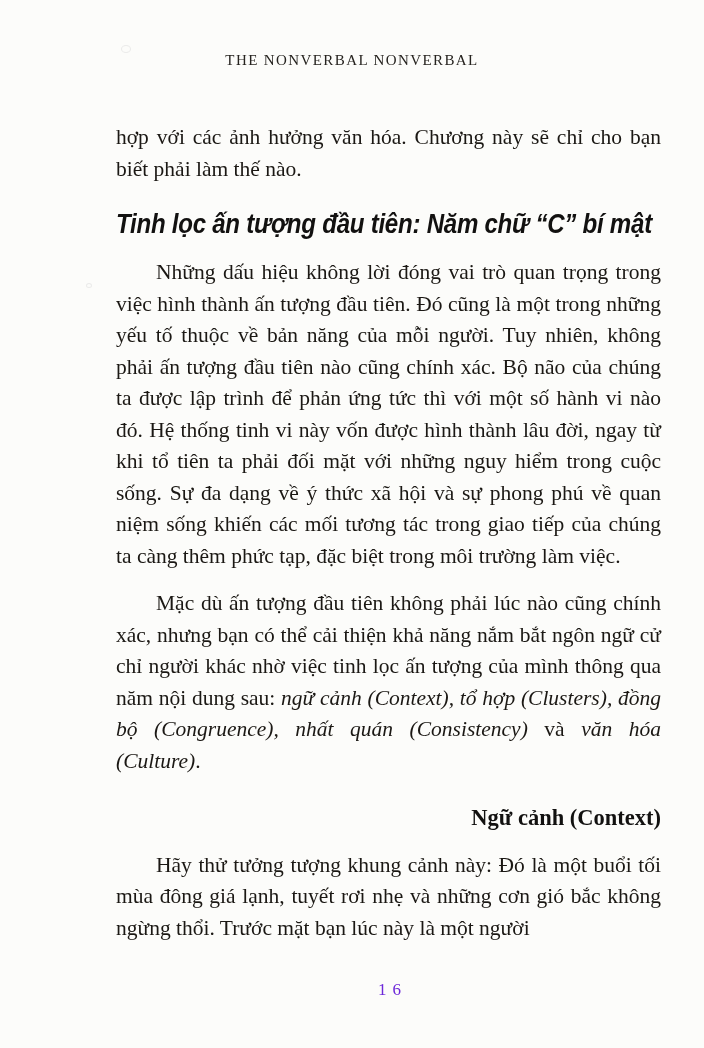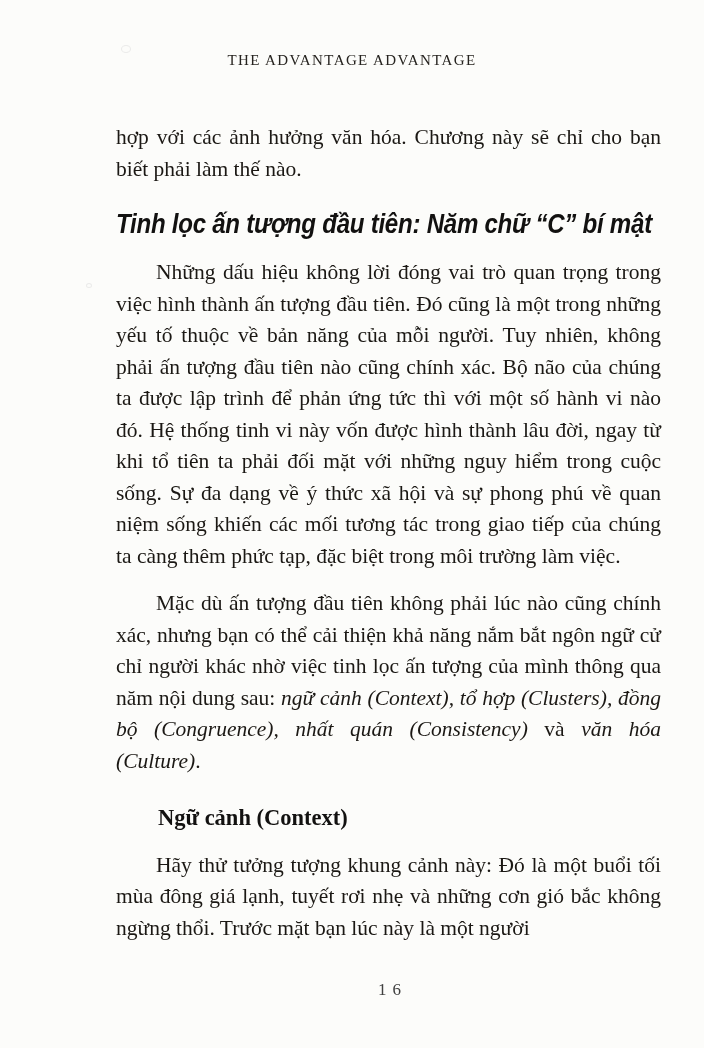--- a/index.html
+++ b/index.html
@@ -65,20 +65,21 @@
   }
 
   .para-impressions { margin-top: 17px; }
   .para-five-cs { margin-top: 13px; }
 
   .subheading {
     margin: 25px 0 0 42px;
     font-weight: bold;
     font-size: 22.5px;
     color: #121110;
+    text-align: right;
   }
 
   .para-context { margin-top: 12px; }
 
   .it { font-style: italic; }
 
   .watermark-brand {
     position: absolute;
     left: 147px;
     top: 934px;
@@ -92,21 +93,21 @@
     text-stroke: 1.3px var(--wm-outline);
   }
 
   .page-number {
     position: absolute;
     left: 378px;
     top: 980px;
     z-index: 3;
     font-size: 17px;
     letter-spacing: 6px;
-    color: #404040;
+    color: #6d28d9;
   }
 
   .watermark-slogan {
     position: absolute;
     left: 256px;
     top: 1000px;
     z-index: 1;
     font-family: "Liberation Sans", sans-serif;
     font-size: 37px;
     line-height: 1.1;
@@ -127,21 +128,21 @@
   .speck-2 { left: 86px; top: 283px; width: 6px; height: 5px; }
 </style>
 </head>
 <body>
 
 <div class="page">
 
   <div class="speck speck-1"></div>
   <div class="speck speck-2"></div>
 
-  <div class="running-head">THE ADVANTAGE ADVANTAGE</div>
+  <div class="running-head">THE NONVERBAL NONVERBAL</div>
 
   <div class="content">
 
     <p class="body">hợp với các ảnh hưởng văn hóa. Chương này sẽ chỉ cho bạn biết phải làm thế nào.</p>
 
     <div class="section-heading">Tinh lọc ấn tượng đầu tiên: Năm chữ “C” bí mật</div>
 
     <p class="body indent para-impressions">Những dấu hiệu không lời đóng vai trò quan trọng trong việc hình thành ấn tượng đầu tiên. Đó cũng là một trong những yếu tố thuộc về bản năng của mỗi người. Tuy nhiên, không phải ấn tượng đầu tiên nào cũng chính xác. Bộ não của chúng ta được lập trình để phản ứng tức thì với một số hành vi nào đó. Hệ thống tinh vi này vốn được hình thành lâu đời, ngay từ khi tổ tiên ta phải đối mặt với những nguy hiểm trong cuộc sống. Sự đa dạng về ý thức xã hội và sự phong phú về quan niệm sống khiến các mối tương tác trong giao tiếp của chúng ta càng thêm phức tạp, đặc biệt trong môi trường làm việc.</p>
 
     <p class="body indent para-five-cs"><span>Mặc dù ấn tượng đầu tiên không phải lúc nào cũng chính xác, nhưng bạn có thể cải thiện khả năng nắm bắt ngôn ngữ cử chỉ người khác nhờ việc tinh lọc ấn tượng của mình thông qua năm nội dung sau: </span><span class="it">ngữ cảnh (Context), tổ hợp (Clusters), đồng bộ (Congruence), nhất quán (Consistency)</span><span> và </span><span class="it">văn hóa (Culture)</span><span>.</span></p>

